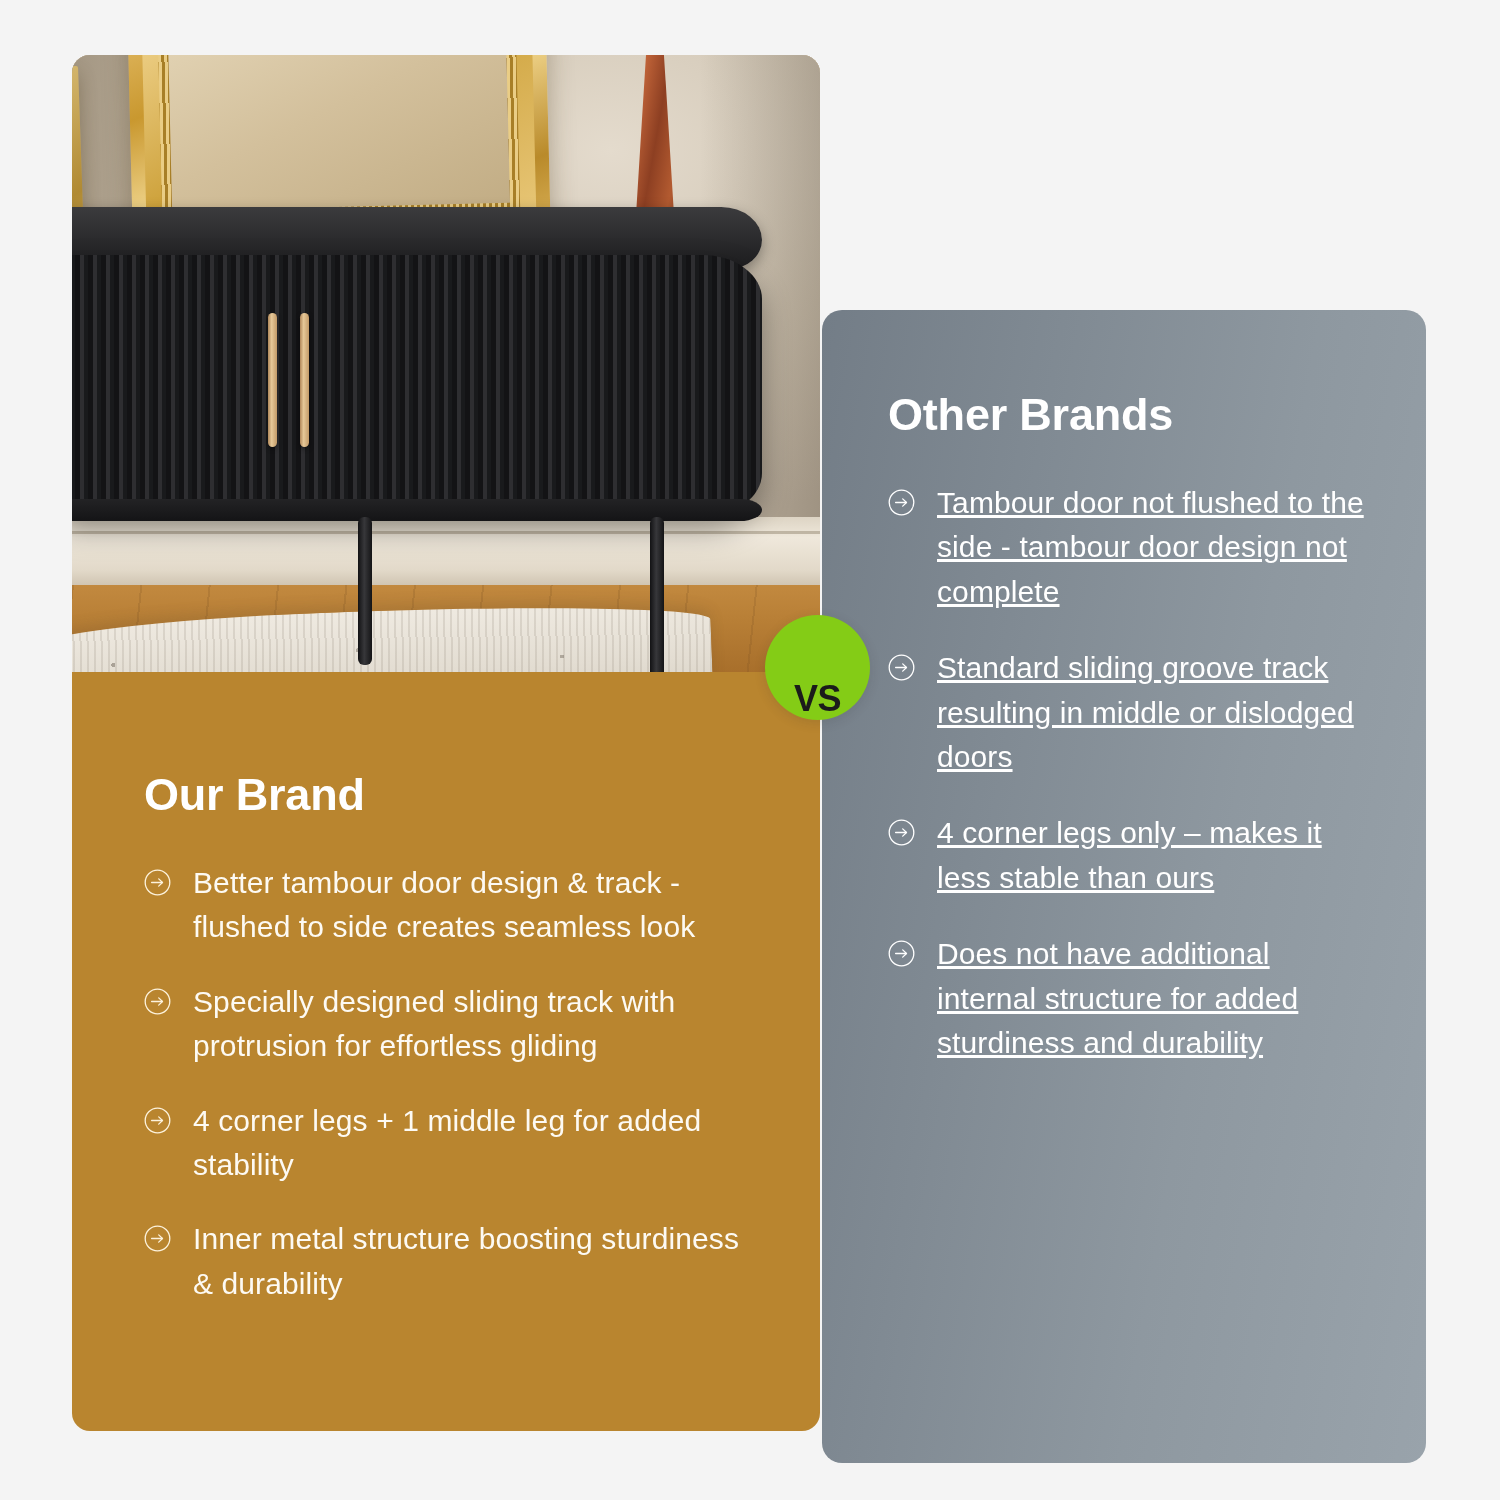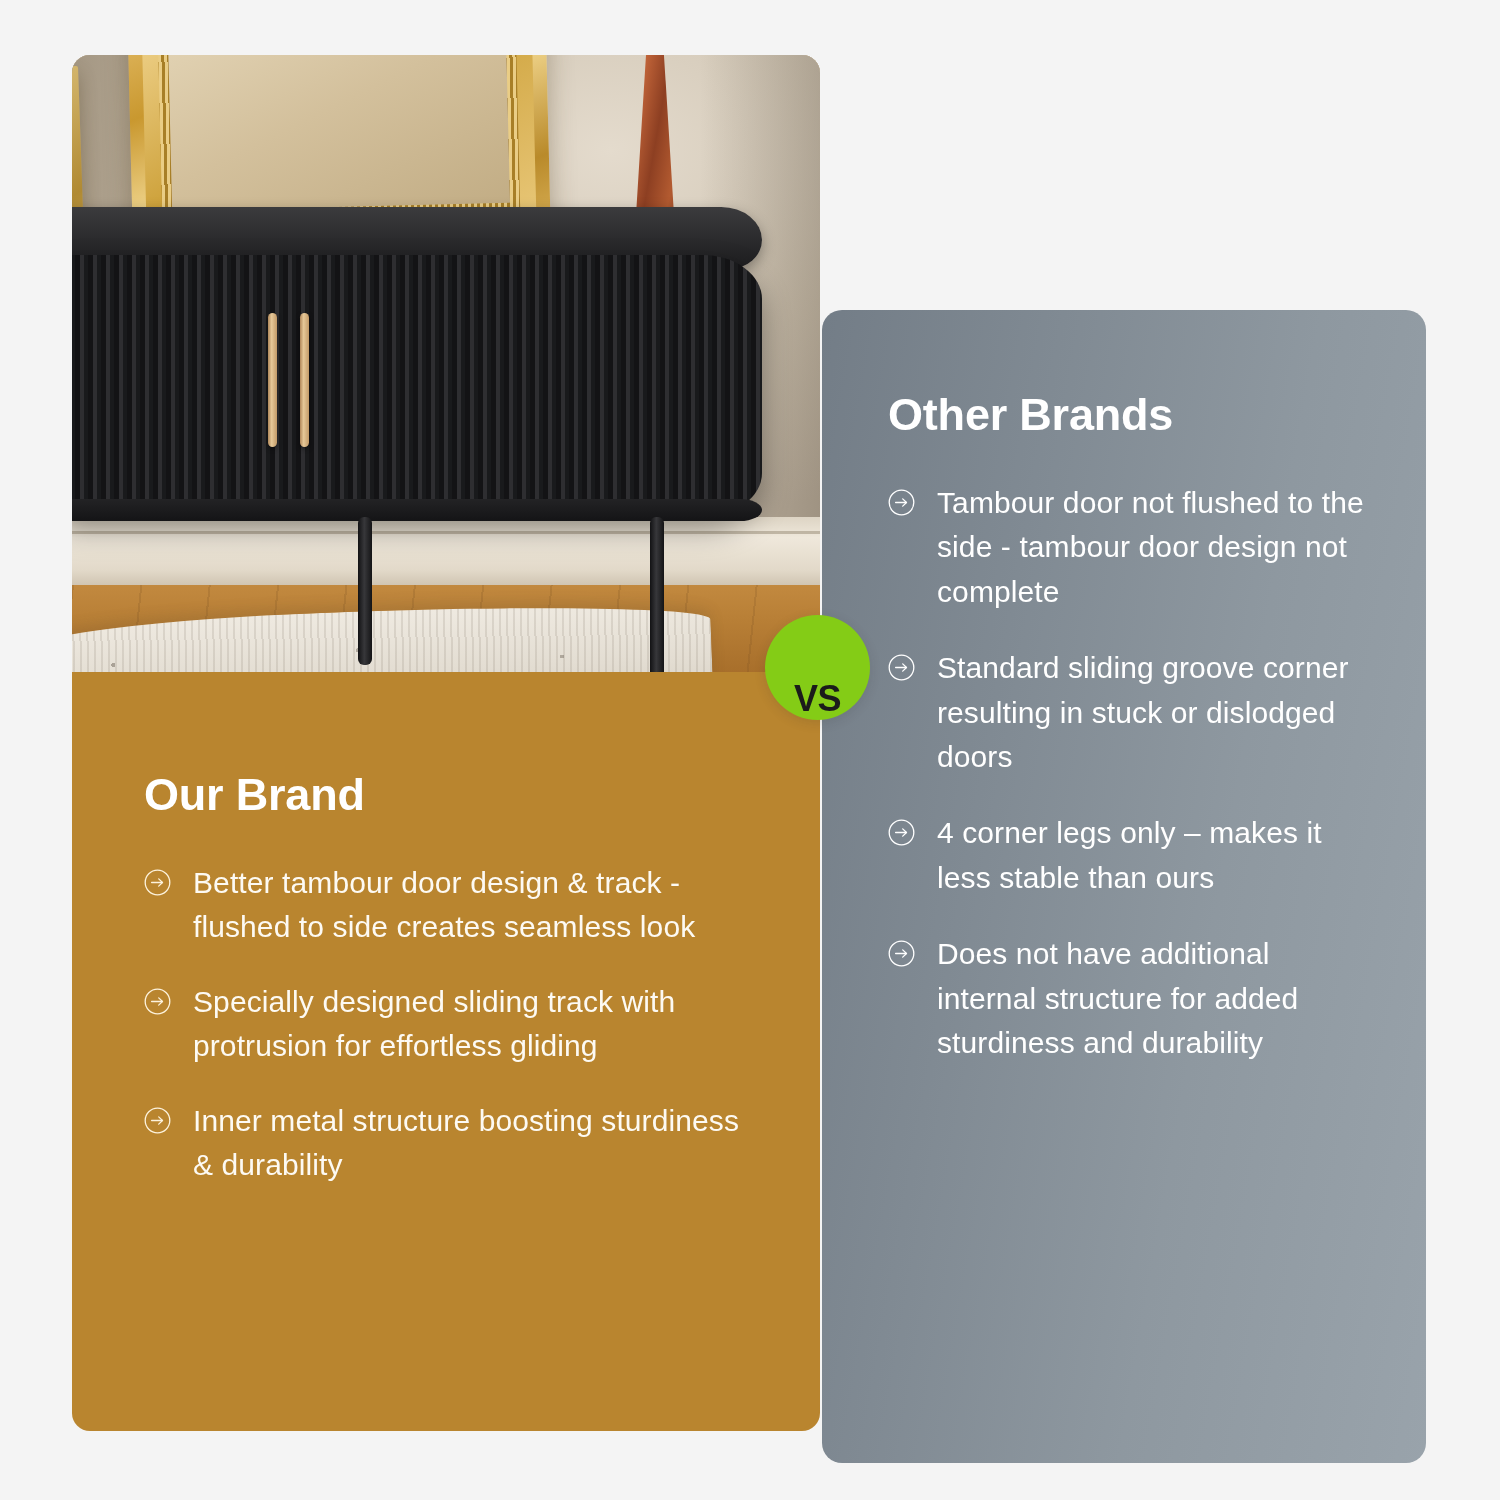--- a/index.html
+++ b/index.html
@@ -223,21 +223,21 @@
     position: absolute;
     left: 822px;
     top: 310px;
     width: 604px;
     height: 1153px;
     border-radius: 20px;
     background: linear-gradient(100deg, #737d87 0%, #808a93 30%, #8e98a0 62%, #99a3ab 100%);
     box-sizing: border-box;
     padding: 82px 52px 0 66px;
   }
-  .gray-panel .bullet-text { color: #ffffff; }
+  .gray-panel .bullet-text { color: #ffffff; text-decoration: underline; }
   .gray-panel .bullet { margin-bottom: 32px; }
 
   
   .vs-badge {
     position: absolute;
     left: 765px;
     top: 615px;
     width: 105px;
     height: 105px;
     border-radius: 50%;
@@ -309,20 +309,30 @@
           <span class="bullet-icon">
             <svg viewBox="0 0 27 27" fill="none">
               <circle cx="13.5" cy="13.5" r="12.3" stroke="#fdf3dd" stroke-width="1.3"></circle>
               <path d="M7.6 13.5 H18.4" stroke="#fdf3dd" stroke-width="1.3" stroke-linecap="round"></path>
               <path d="M14.7 9.9 L18.5 13.5 L14.7 17.1" stroke="#fdf3dd" stroke-width="1.3" stroke-linecap="round" stroke-linejoin="round"></path>
             </svg>
           </span>
           <span class="bullet-text">Specially designed sliding track with protrusion for effortless gliding</span>
         </li>
 
+        <li class="bullet">
+          <span class="bullet-icon">
+            <svg viewBox="0 0 27 27" fill="none">
+              <circle cx="13.5" cy="13.5" r="12.3" stroke="#fdf3dd" stroke-width="1.3"></circle>
+              <path d="M7.6 13.5 H18.4" stroke="#fdf3dd" stroke-width="1.3" stroke-linecap="round"></path>
+              <path d="M14.7 9.9 L18.5 13.5 L14.7 17.1" stroke="#fdf3dd" stroke-width="1.3" stroke-linecap="round" stroke-linejoin="round"></path>
+            </svg>
+          </span>
+          <span class="bullet-text">4 corner legs + 1 middle leg for added stability</span>
+        </li>
 
         <li class="bullet">
           <span class="bullet-icon">
             <svg viewBox="0 0 27 27" fill="none">
               <circle cx="13.5" cy="13.5" r="12.3" stroke="#fdf3dd" stroke-width="1.3"></circle>
               <path d="M7.6 13.5 H18.4" stroke="#fdf3dd" stroke-width="1.3" stroke-linecap="round"></path>
               <path d="M14.7 9.9 L18.5 13.5 L14.7 17.1" stroke="#fdf3dd" stroke-width="1.3" stroke-linecap="round" stroke-linejoin="round"></path>
             </svg>
           </span>
           <span class="bullet-text">Inner metal structure boosting sturdiness &amp; durability</span>
@@ -348,21 +358,21 @@
       </li>
 
       <li class="bullet">
         <span class="bullet-icon">
           <svg viewBox="0 0 27 27" fill="none">
             <circle cx="13.5" cy="13.5" r="12.3" stroke="#ffffff" stroke-width="1.3"></circle>
             <path d="M7.6 13.5 H18.4" stroke="#ffffff" stroke-width="1.3" stroke-linecap="round"></path>
             <path d="M14.7 9.9 L18.5 13.5 L14.7 17.1" stroke="#ffffff" stroke-width="1.3" stroke-linecap="round" stroke-linejoin="round"></path>
           </svg>
         </span>
-        <span class="bullet-text">Standard sliding groove corner resulting in stuck or dislodged doors</span>
+        <span class="bullet-text">Standard sliding groove track resulting in middle or dislodged doors</span>
       </li>
 
       <li class="bullet">
         <span class="bullet-icon">
           <svg viewBox="0 0 27 27" fill="none">
             <circle cx="13.5" cy="13.5" r="12.3" stroke="#ffffff" stroke-width="1.3"></circle>
             <path d="M7.6 13.5 H18.4" stroke="#ffffff" stroke-width="1.3" stroke-linecap="round"></path>
             <path d="M14.7 9.9 L18.5 13.5 L14.7 17.1" stroke="#ffffff" stroke-width="1.3" stroke-linecap="round" stroke-linejoin="round"></path>
           </svg>
         </span>

